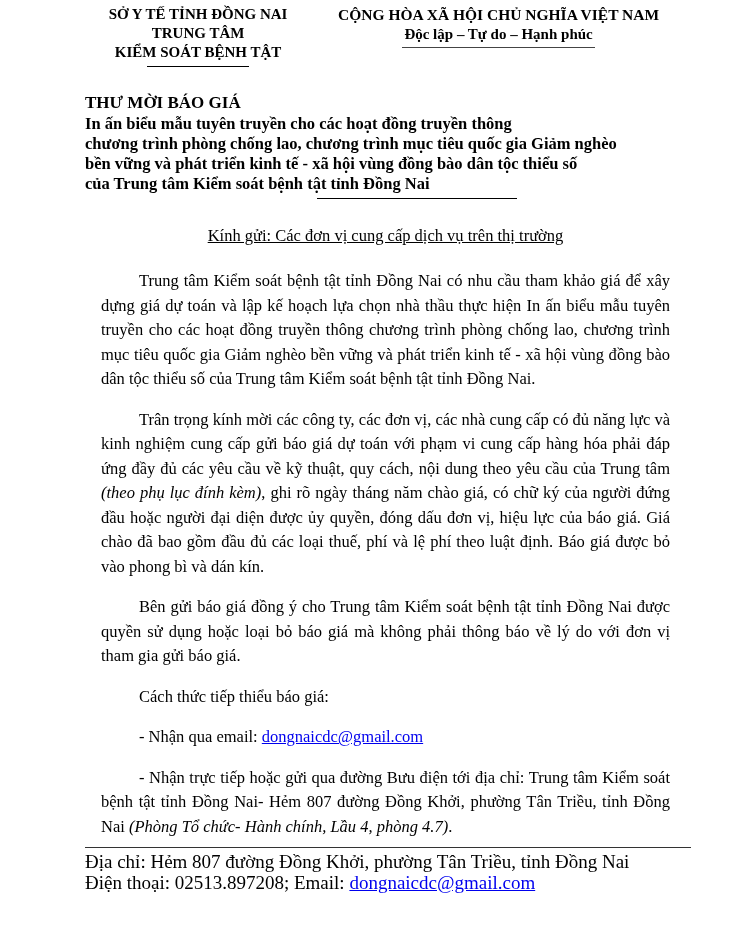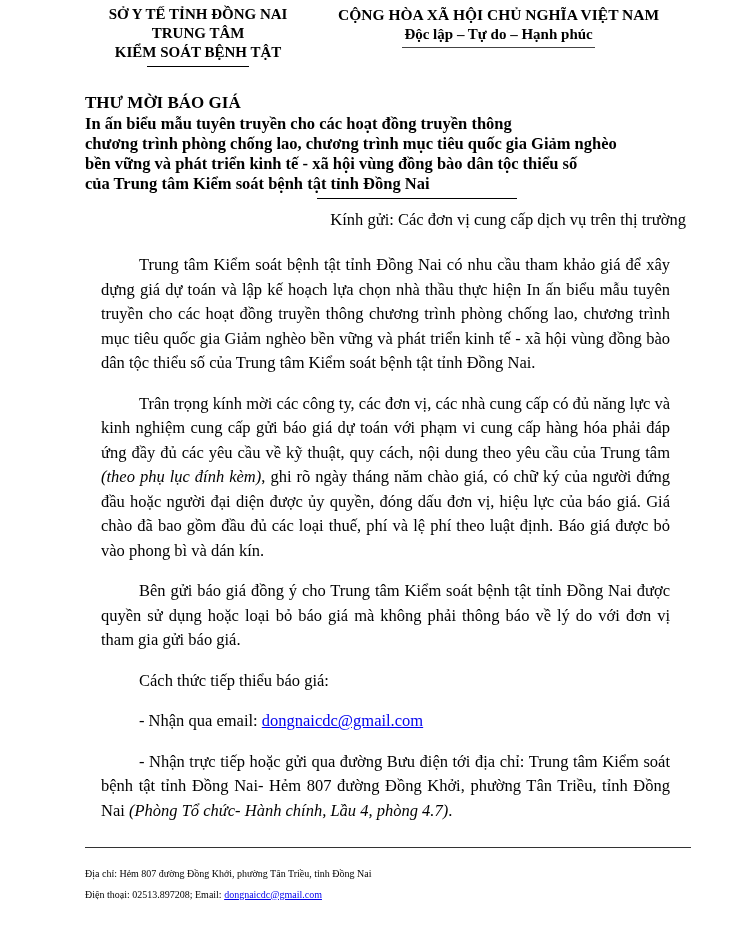--- a/index.html
+++ b/index.html
@@ -25,29 +25,29 @@
   .hdr-row2 { display: flex; justify-content: space-between; margin-top: 15px; }
   .doc-number { width: 228px; text-align: center; font-size: 15.5px; white-space: pre; }
   .place-date { width: 378px; text-align: right; font-style: italic; font-size: 16px; }
   
   .title-block { margin-top: 25px; text-align: left; font-weight: bold; }
   .title-main { font-size: 17px; line-height: 22px; }
   .title-sub  { font-size: 16.5px; line-height: 20px; }
   .title-rule { width: 200px; border-top: 1.6px solid #000; height: 0; margin: 4px auto 0 auto;
                 transform: translateX(31px); }
   
-  .salutation { margin-top: 11px; text-align: right; font-size: 16.5px; }
+  .salutation { margin-top: 27px; text-align: center; font-size: 16.5px; text-decoration: underline; }
   .body-block { margin-top: 23px; font-size: 16.5px; line-height: 24.5px; text-align: justify; }
   .body-block p { margin: 16px; text-indent: 38px; }
   .it { font-style: italic; }
   a.link, span.link { color: #0000ee; text-decoration: underline; cursor: pointer; }
   
   .footer { position: absolute; left: 85px; right: 40px; top: 847px;
-            border-top: 1.2px solid #333; padding-top: 16px;
-            font-size: 10px; line-height: 20.5px; }
+            border-top: 1.2px solid #333; padding-top: 4px;
+            font-size: 19px; line-height: 20.5px; }
   .footer div { margin: 0; }
 </style>
 </head>
 <body>
 
 <div class="page">
 
   <div class="hdr-row1">
     <div class="hdr-left">
       <div>SỞ Y TẾ TỈNH ĐỒNG NAI</div>

